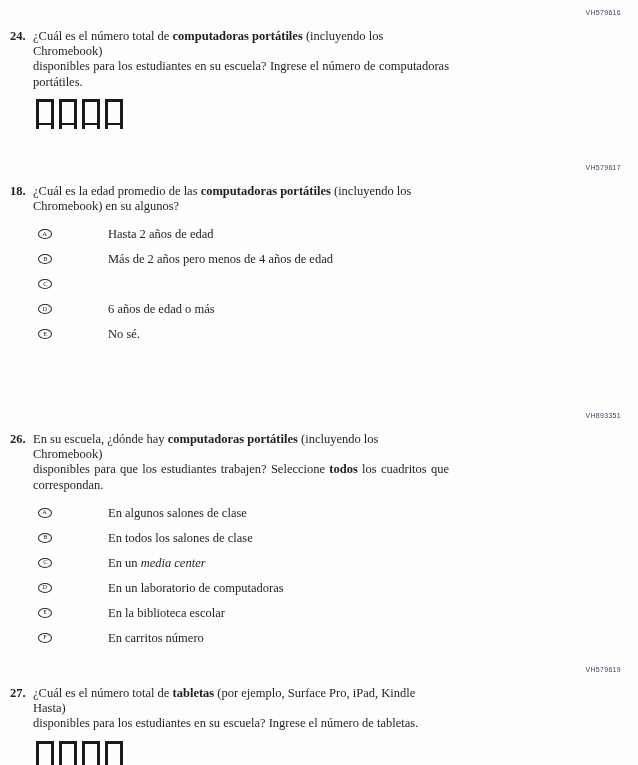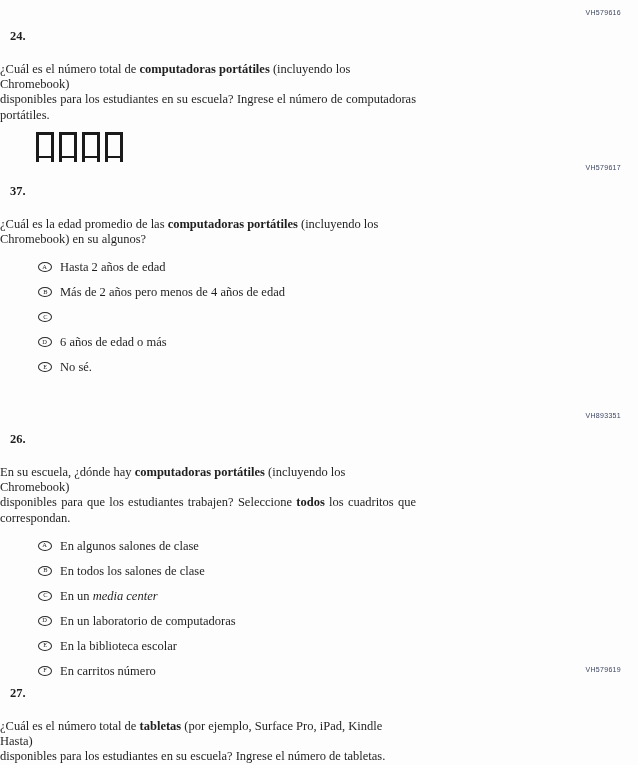--- a/index.html
+++ b/index.html
@@ -8,39 +8,39 @@
   .page {
     position:relative; width:638px; height:765px;
     background:#fdfdfd; overflow:hidden; color:#1f1f1f;
   }
   .sec { position:absolute; left:0; right:0; }
   .code {
     text-align:right; padding-right:17px; margin-bottom:13px;
     font-family:"Liberation Sans", sans-serif;
     font-size:7px; letter-spacing:.3px; color:#3d4660;
   }
-  .qrow { display:flex;flex-direction:column; }
+  .qrow { display:flex; }
   .qnum {
     flex:0 0 33px; padding-left:10px;
     font-weight:bold; font-size:12.5px; line-height:15.2px;
   }
   .qtext { width:416px; font-size:12.5px; line-height:15.2px; }
   .just { text-align:justify; text-align-last:justify; }
   .boxes { display:flex; gap:5px; margin:9px 0 0 36px; }
   .numbox {
     position:relative; width:18px; height:30px;
     border-left:3px solid #1a1a1a; border-right:3px solid #1a1a1a;
     border-top:3px solid #1a1a1a; background:transparent;
   }
   .numbox::after {
     content:""; position:absolute; left:0; right:0; bottom:4px;
     height:1.5px; background:#1a1a1a;
   }
   .opts { margin:14px 0 0 38px; }
-  .opt { display:flex; align-items:center; height:12px; margin-bottom:13px; }
+  .opt { display:flex; align-items:center; height:12px; margin-bottom:13px;gap:48px; }
   .bubble {
     flex:0 0 auto; width:14px; height:10px; margin-right:8px;
     border:1.2px solid #2a2a2a; border-radius:50%;
     display:flex; align-items:center; justify-content:center;
   }
   .blt { font-size:7px; line-height:1; transform:scale(.92); color:#2a2a2a; }
   .olabel { font-size:12.5px; line-height:12px; white-space:nowrap; }
 </style>
 </head>
 <body>
@@ -61,21 +61,21 @@
       <div class="numbox"></div>
       <div class="numbox"></div>
       <div class="numbox"></div>
       <div class="numbox"></div>
     </div>
   </div>
 
   <div class="sec" style="top:164px">
     <div class="code">VH579617</div>
     <div class="qrow">
-      <div class="qnum">37.</div>
+      <div class="qnum">18.</div>
       <div class="qtext">
         <div><span>¿Cuál es la edad promedio de las </span><b>computadoras portátiles</b><span> (incluyendo los</span></div>
         <div><span>Chromebook) en su algunos?</span></div>
       </div>
     </div>
     <div class="opts">
       <div class="opt">
         <span class="bubble">
             <span class="blt">A</span>
           </span>

